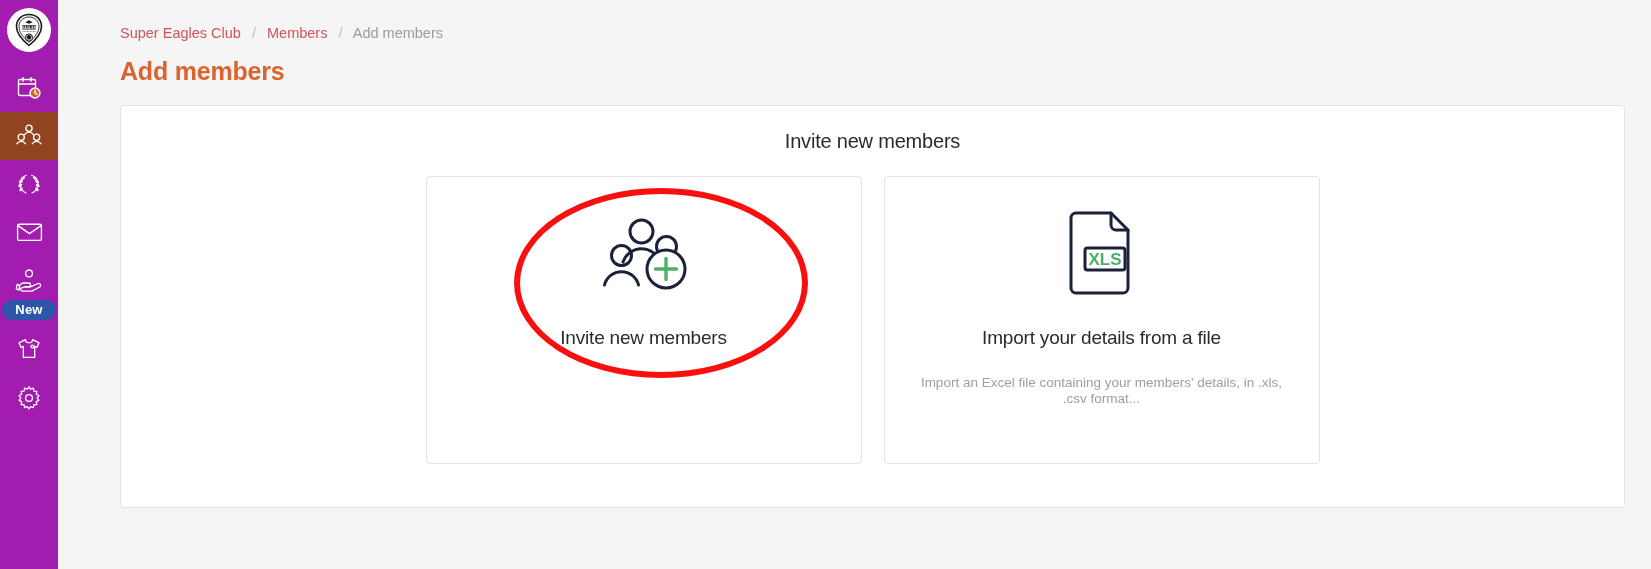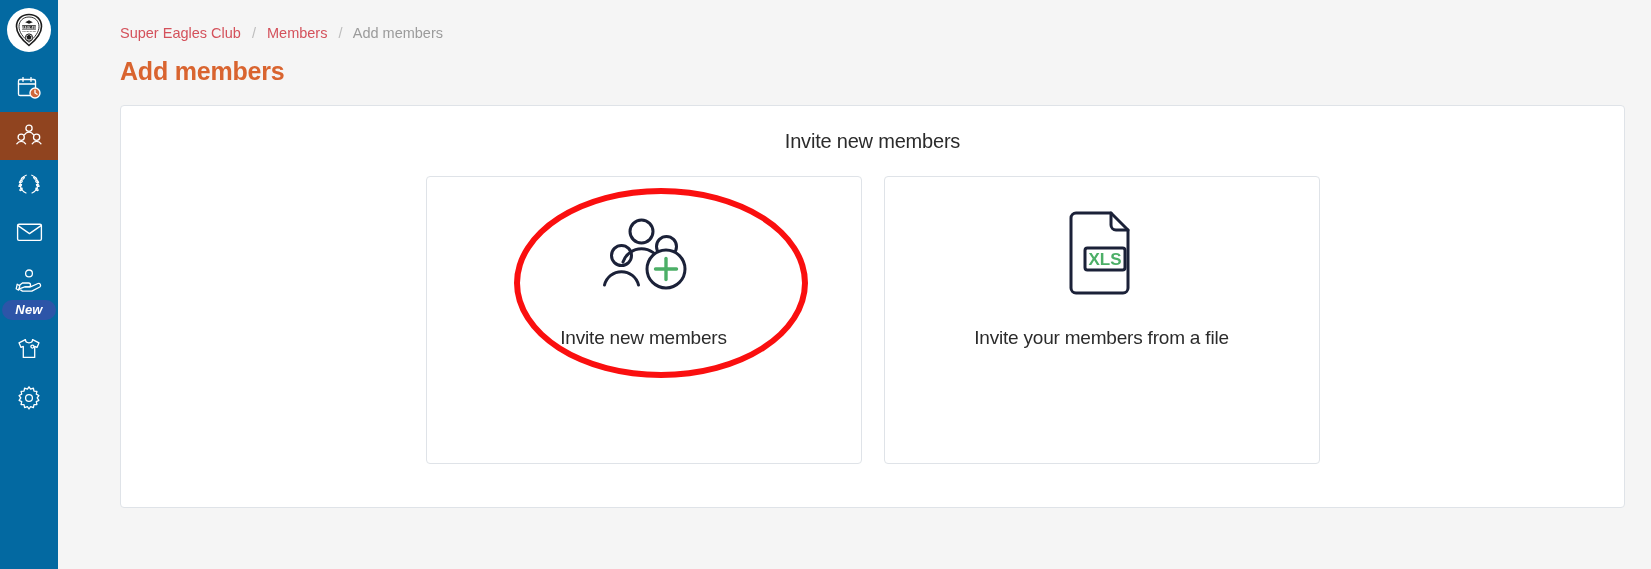--- a/index.html
+++ b/index.html
@@ -16,25 +16,24 @@
     height: 569px;
     display: flex;
     background: #f5f5f5;
   }
 
   
   .sidebar {
     width: 58px;
     min-width: 58px;
     height: 569px;
-    background: #0369a1;
+    background: #a21caf;
     display: flex;
     flex-direction: column;
     align-items: center;
-    font-style: italic;
   }
   .logo-wrap {
     width: 44px;
     height: 44px;
     margin-top: 8px;
     margin-bottom: 12px;
     border-radius: 50%;
     background: #ffffff;
     display: flex;
     align-items: center;
@@ -317,21 +316,22 @@
 
         <div class="card">
           <div class="card-icon">
             <svg width="80" height="94" viewBox="0 0 80 94" fill="none" stroke="#1b2138" stroke-width="3" stroke-linecap="round" stroke-linejoin="round">
               <path d="M14 3 h35 l17 17 v58 a5 5 0 0 1 -5 5 H14 a5 5 0 0 1 -5 -5 V8 a5 5 0 0 1 5 -5z" fill="#ffffff"></path>
               <path d="M49 3 v12 a5 5 0 0 0 5 5 h12"></path>
               <rect x="23" y="38" width="40" height="22" rx="2.4" fill="#ffffff"></rect>
               <text x="43" y="55" font-family="'Liberation Sans', sans-serif" font-size="17" font-weight="bold" fill="#4caf67" stroke="none" text-anchor="middle">XLS</text>
             </svg>
           </div>
-          <div class="card-title">Invite your members from a file</div>
+          <div class="card-title">Import your details from a file</div>
+          <div class="card-desc">Import an Excel file containing your members' details, in .xls, .csv format...</div>
         </div>
 
       </div>
     </div>
 
     <div class="annotation-ellipse"></div>
 
   </div>
 </div>
 

